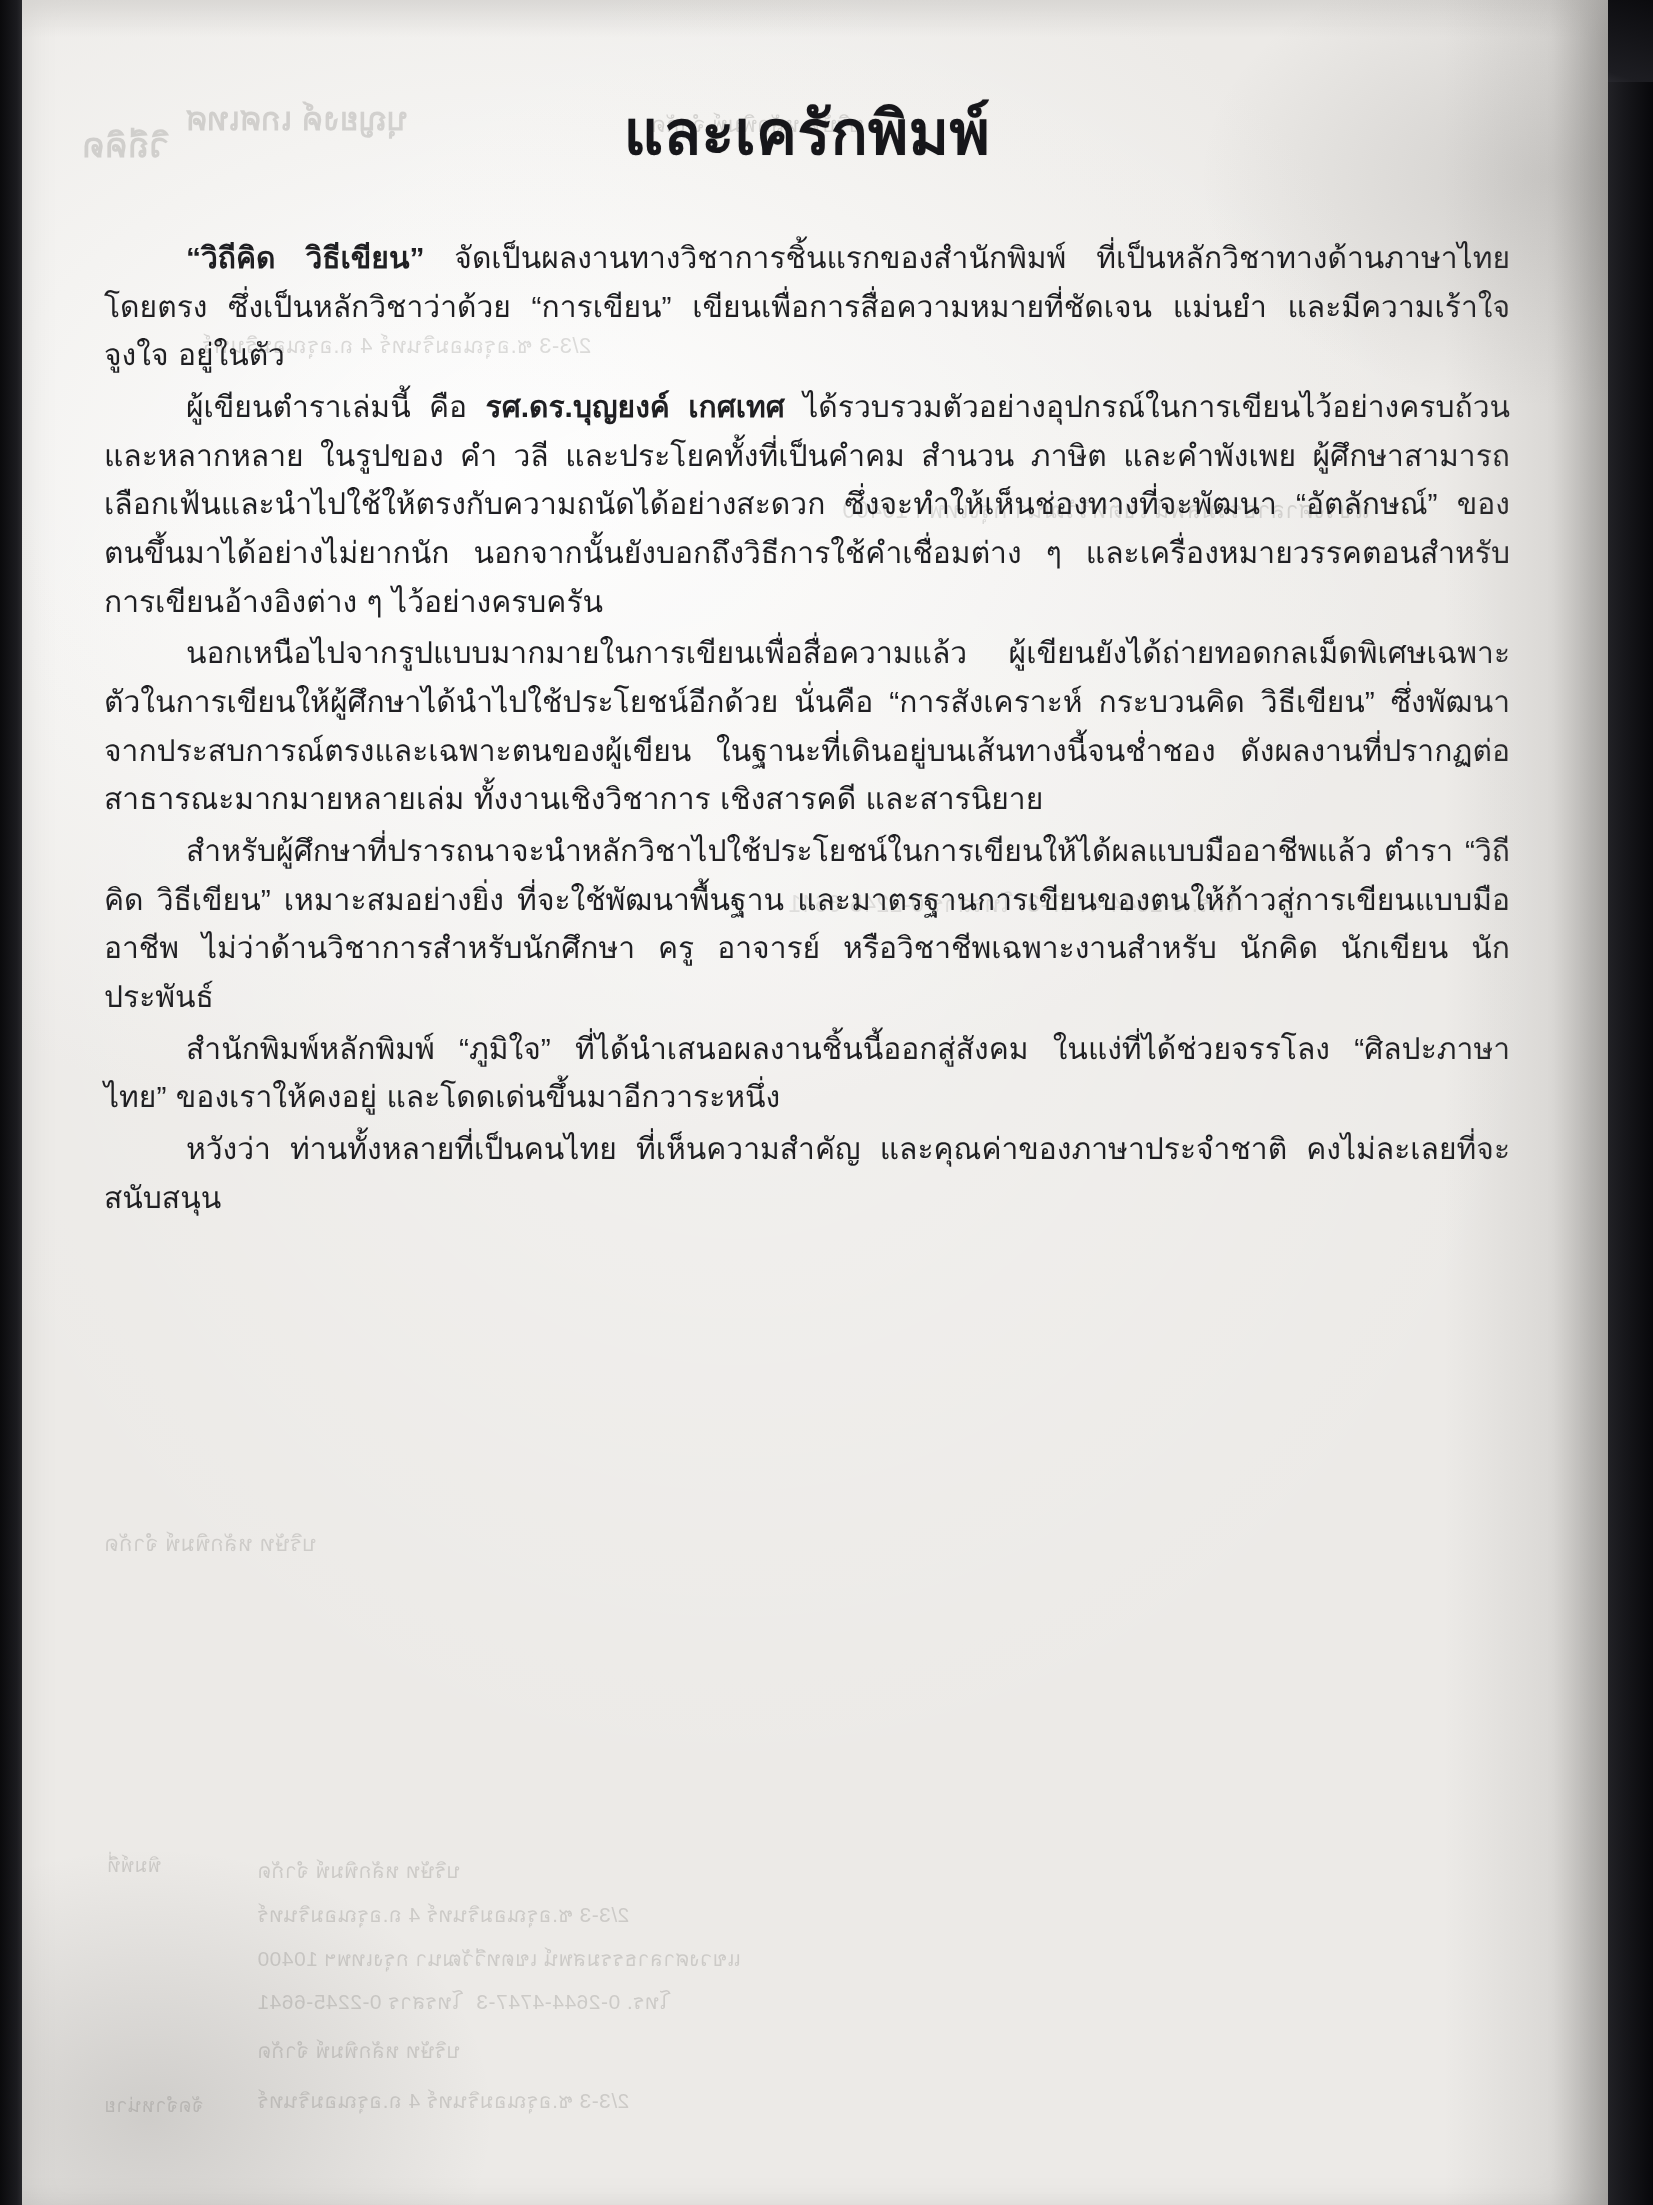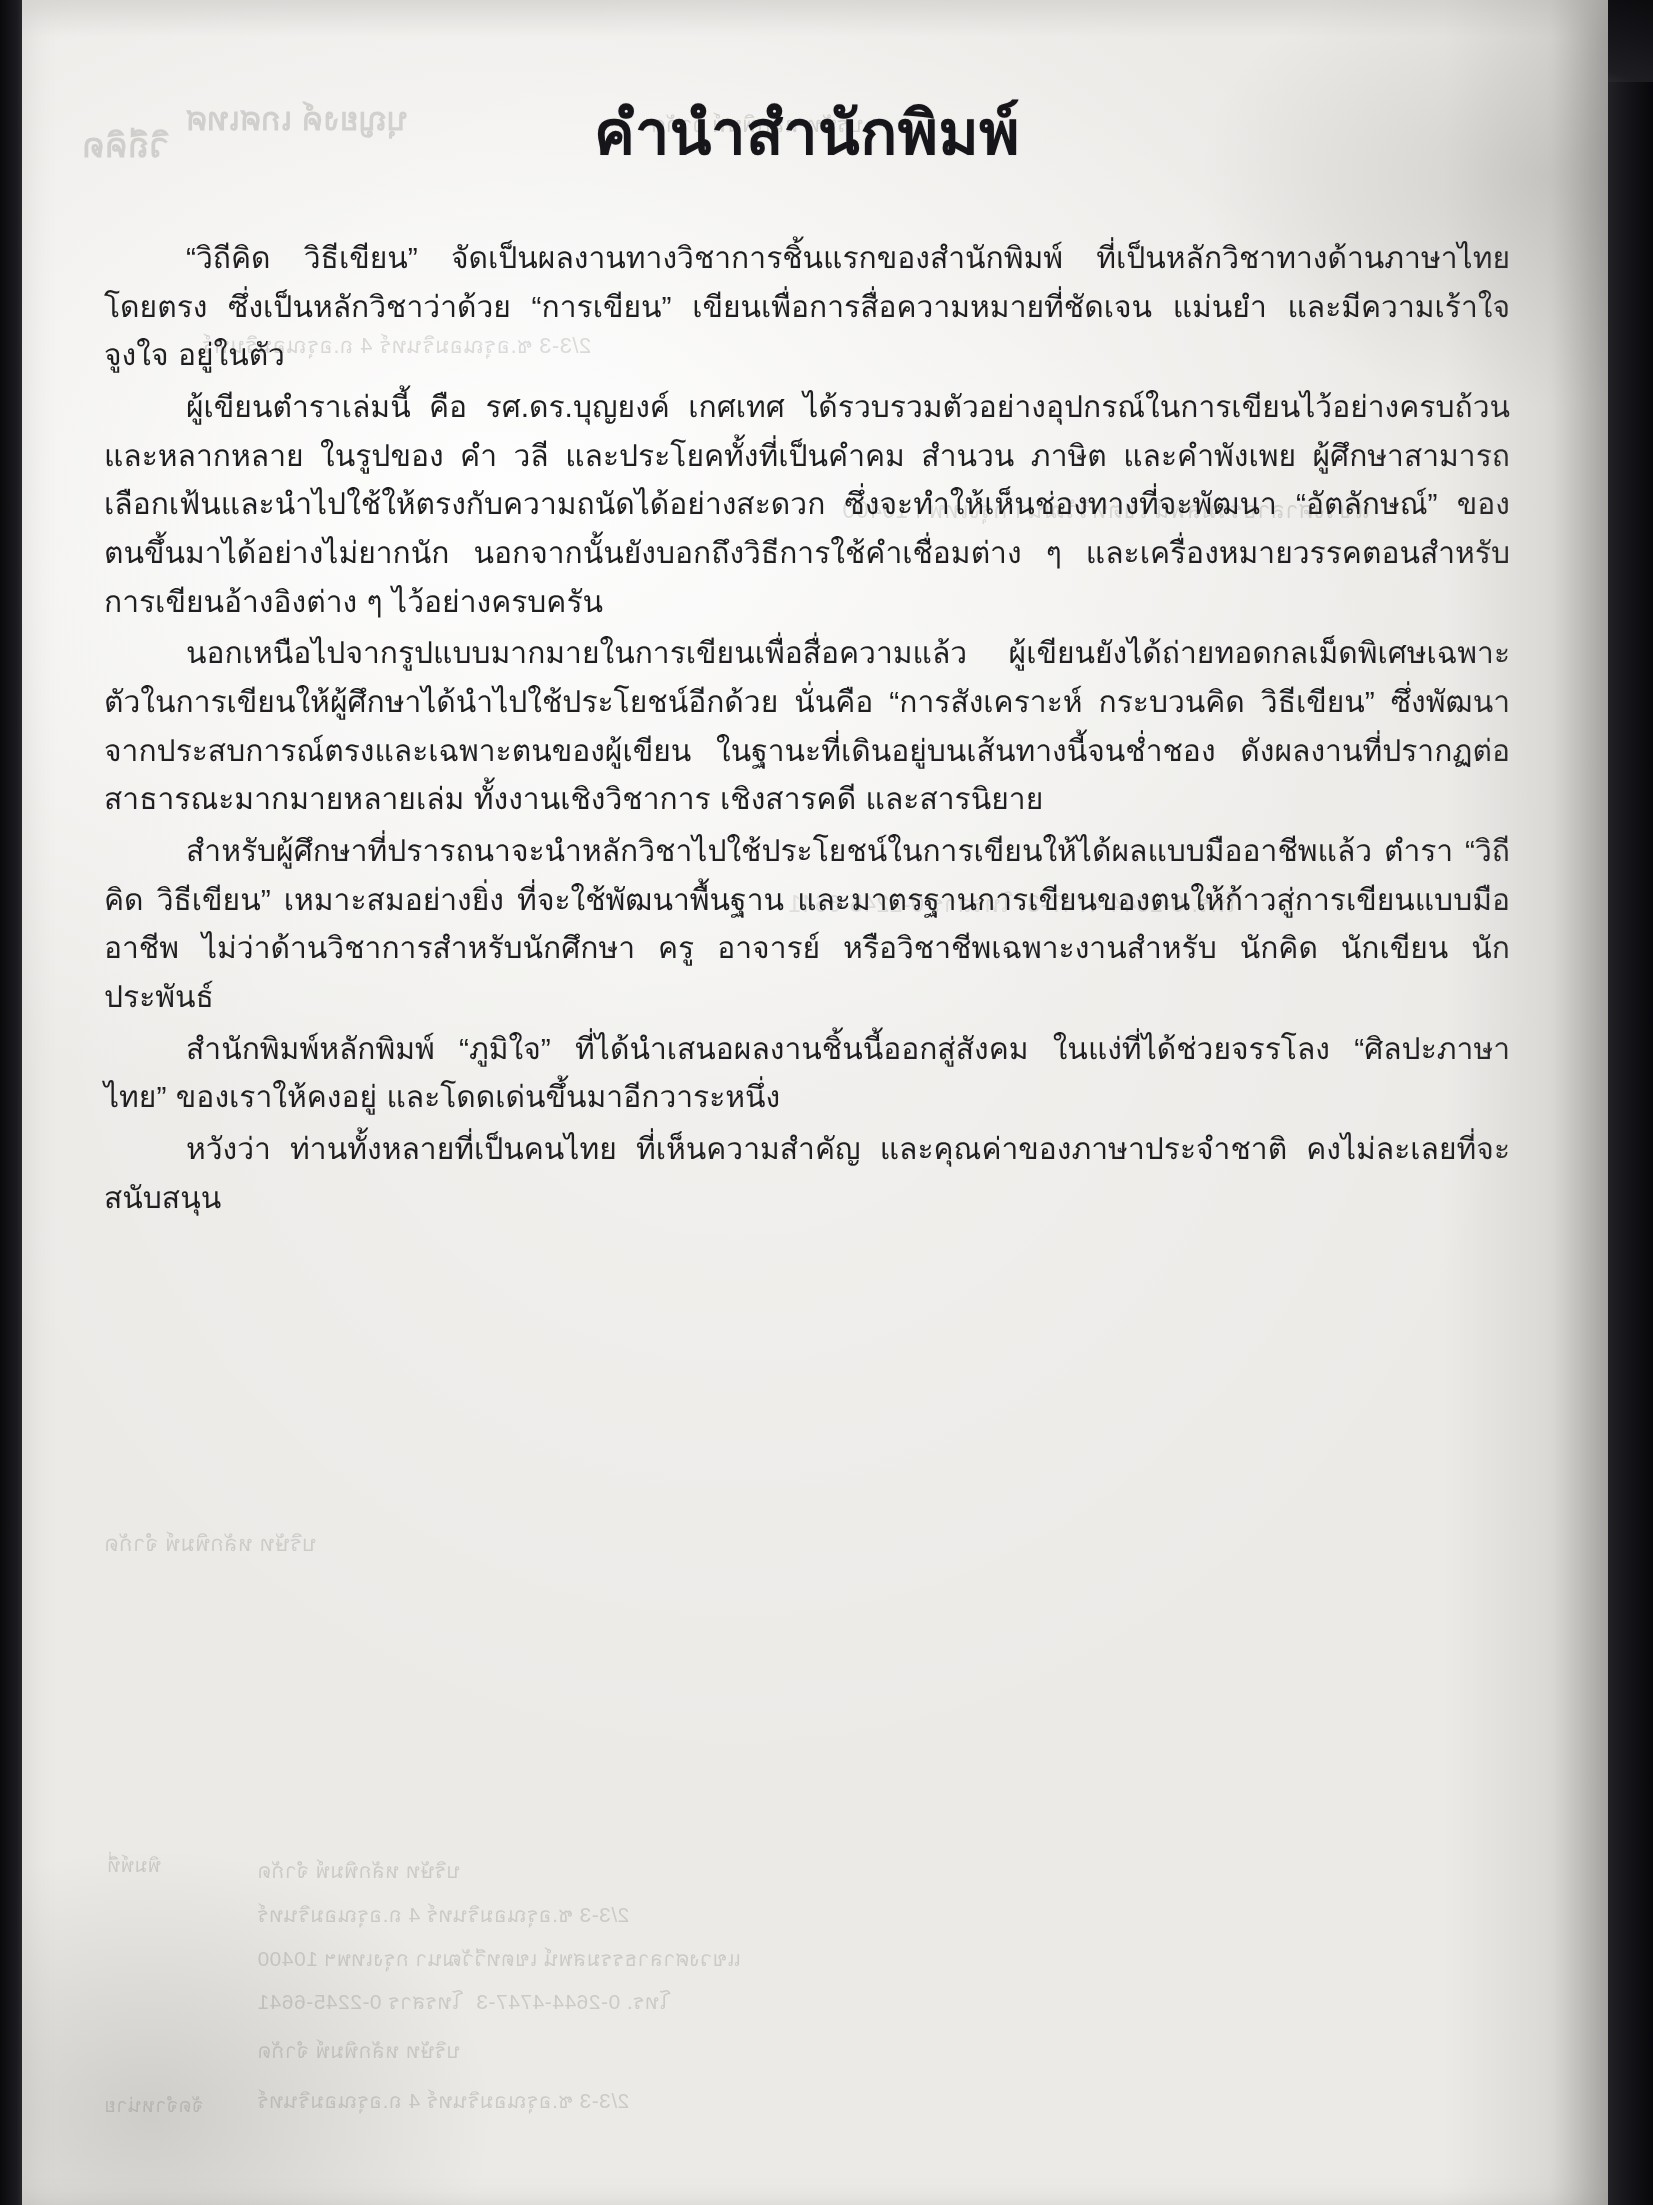--- a/index.html
+++ b/index.html
@@ -115,21 +115,21 @@
   .para {
     font-size: 30px;
     line-height: 1.62;
     margin: 0 0 3.3px 0;
     text-indent: 82px;
     text-align: justify;
     color: #1f1f22;
     word-spacing: 1.1px;
   }
   .para.last { margin-bottom: 0; }
-  .b { font-weight: 400; }
+  .b { font-weight: 700; }
 
   
   .ghost-block {
     position: absolute;
     pointer-events: none;
   }
 </style>
 </head>
 <body>
 
@@ -157,21 +157,21 @@
       <div class="ghost" style="left:0; top:44px; font-size:21px;">2/3-3 ซ.อรุณอมรินทร์ 4 ถ.อรุณอมรินทร์</div>
       <div class="ghost" style="left:0; top:88px; font-size:21px;">แขวงศาลาธรรมสพน์ เขตทวีวัฒนา กรุงเทพฯ 10400</div>
       <div class="ghost" style="left:0; top:131px; font-size:21px;">โทร. 0-2644-4747-3  โทรสาร 0-2245-6641</div>
       <div class="ghost" style="left:0; top:180px; font-size:21px;">บริษัท หลักพิมพ์ จำกัด</div>
       <div class="ghost" style="left:0; top:230px; font-size:21px;">2/3-3 ซ.อรุณอมรินทร์ 4 ถ.อรุณอมรินทร์</div>
     </div>
 
     <div class="paper-shade"></div>
 
     <div class="content">
-      <h1 class="doc-title">คำนำสำนักพิมพ์</h1>
+      <h1 class="doc-title">และเครักพิมพ์</h1>
 
       <p class="para">
         <span class="b">“<span>วิถีคิด วิธีเขียน</span>”</span><span> จัดเป็นผลงานทางวิชาการชิ้นแรกของสำนักพิมพ์ ที่เป็นหลักวิชาทางด้านภาษาไทยโดยตรง ซึ่งเป็นหลักวิชาว่าด้วย “การเขียน” เขียนเพื่อการสื่อความหมายที่ชัดเจน แม่นยำ และมีความเร้าใจ จูงใจ อยู่ในตัว</span>
       </p>
 
       <p class="para">
         <span>ผู้เขียนตำราเล่มนี้ คือ </span><span class="b">รศ.ดร.บุญยงค์ เกศเทศ</span><span> ได้รวบรวมตัวอย่างอุปกรณ์ในการเขียนไว้อย่างครบถ้วน และหลากหลาย ในรูปของ คำ วลี และประโยคทั้งที่เป็นคำคม สำนวน ภาษิต และคำพังเพย ผู้ศึกษาสามารถเลือกเฟ้นและนำไปใช้ให้ตรงกับความถนัดได้อย่างสะดวก ซึ่งจะทำให้เห็นช่องทางที่จะพัฒนา “อัตลักษณ์” ของตนขึ้นมาได้อย่างไม่ยากนัก นอกจากนั้นยังบอกถึงวิธีการใช้คำเชื่อมต่าง ๆ และเครื่องหมายวรรคตอนสำหรับการเขียนอ้างอิงต่าง ๆ ไว้อย่างครบครัน</span>
       </p>
 
       <p class="para">นอกเหนือไปจากรูปแบบมากมายในการเขียนเพื่อสื่อความแล้ว ผู้เขียนยังได้ถ่ายทอดกลเม็ดพิเศษเฉพาะตัวในการเขียนให้ผู้ศึกษาได้นำไปใช้ประโยชน์อีกด้วย นั่นคือ “การสังเคราะห์ กระบวนคิด วิธีเขียน” ซึ่งพัฒนาจากประสบการณ์ตรงและเฉพาะตนของผู้เขียน ในฐานะที่เดินอยู่บนเส้นทางนี้จนช่ำชอง ดังผลงานที่ปรากฏต่อสาธารณะมากมายหลายเล่ม ทั้งงานเชิงวิชาการ เชิงสารคดี และสารนิยาย</p>

